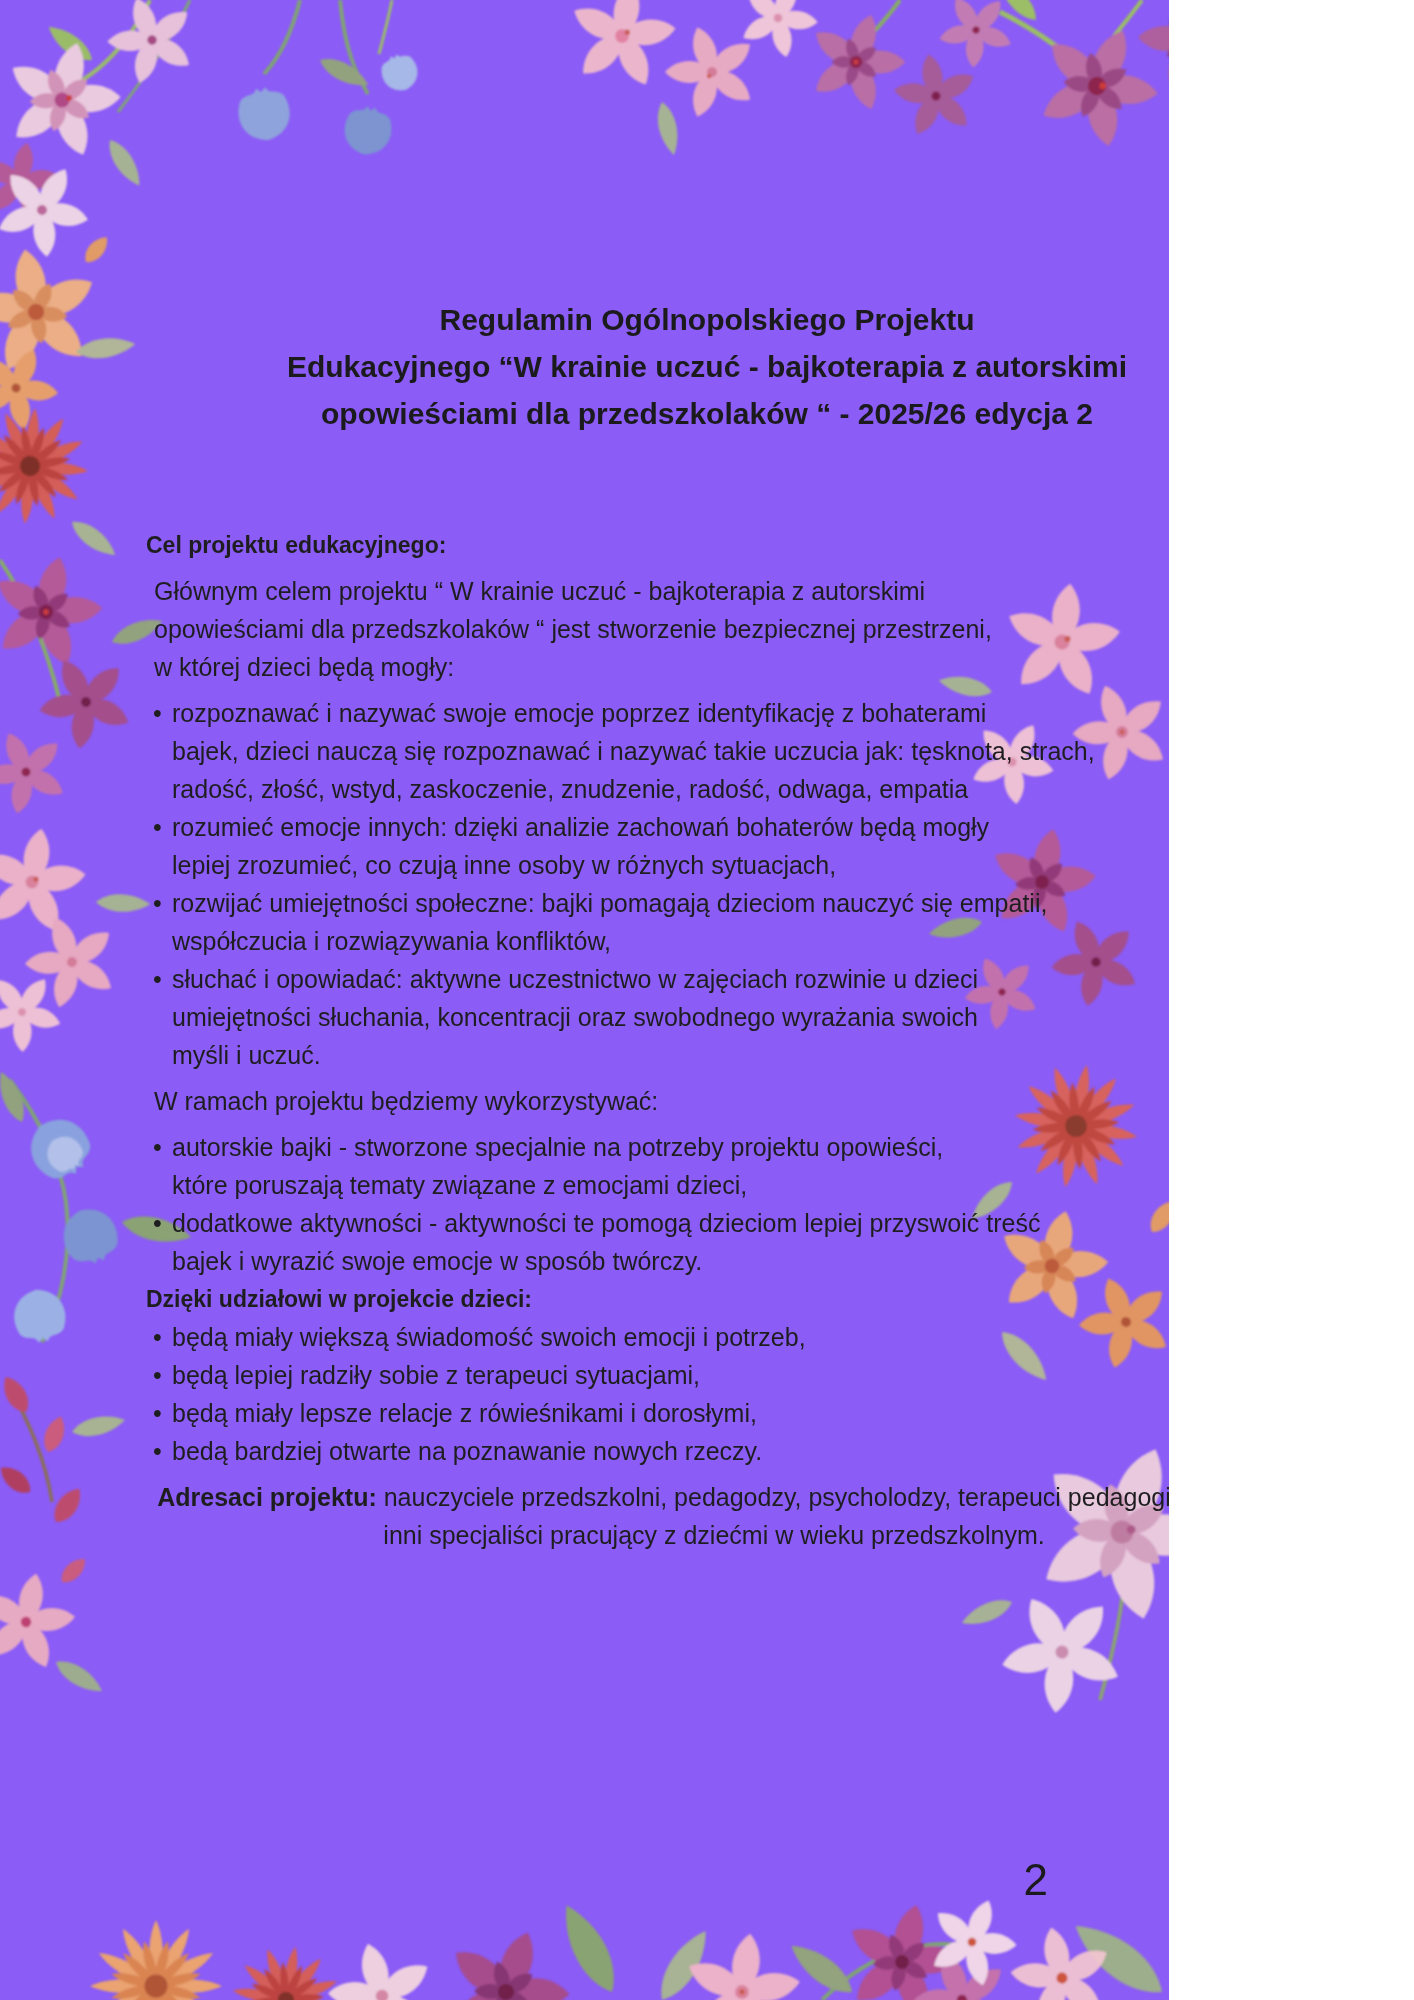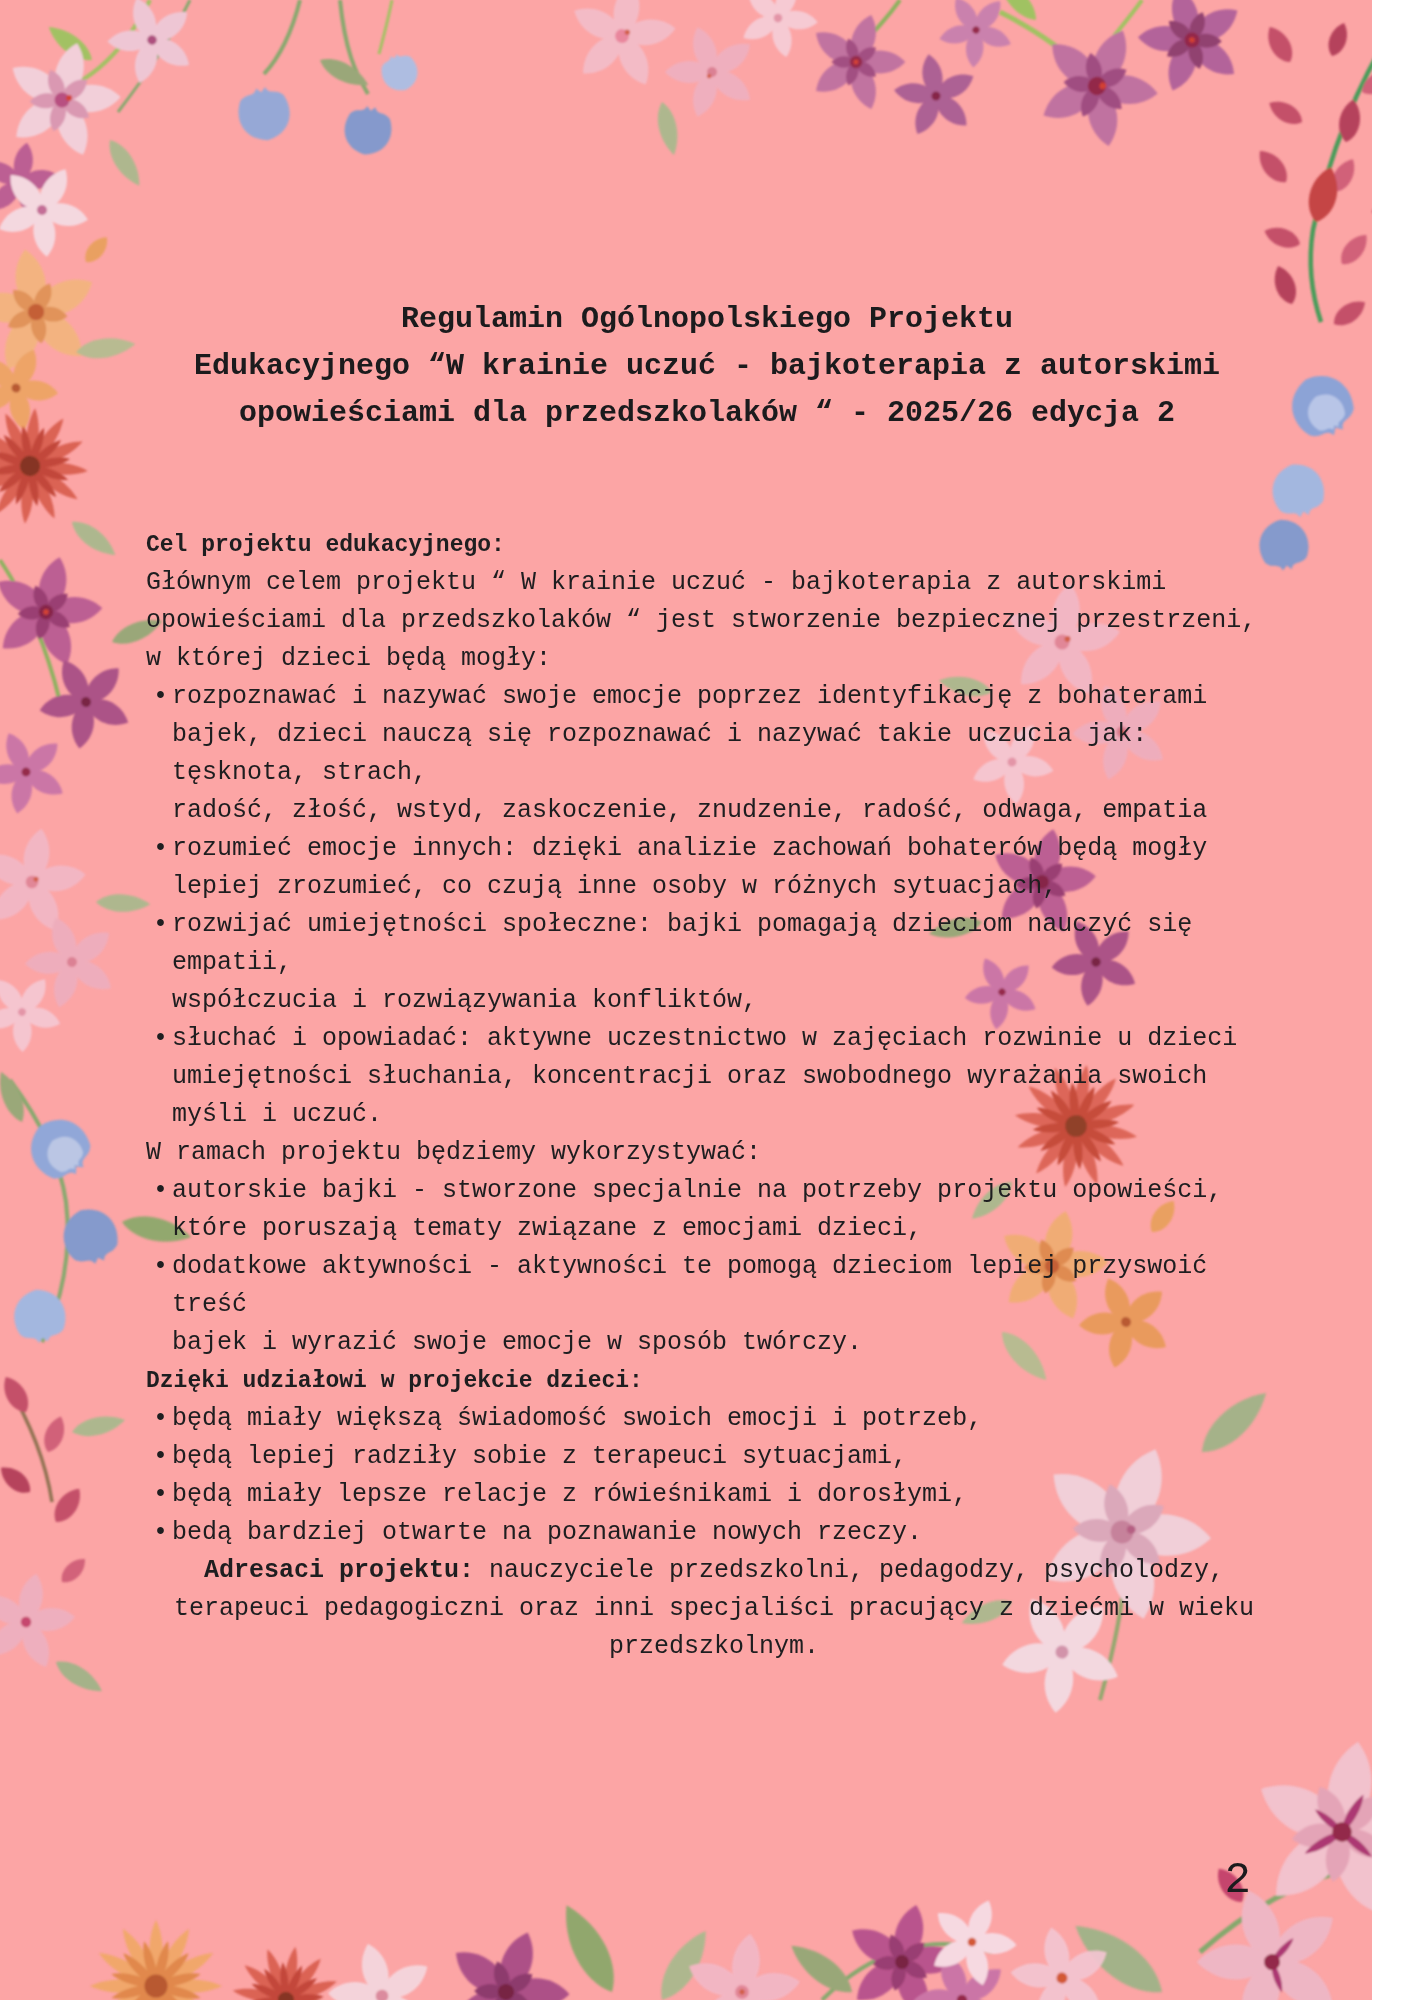--- a/index.html
+++ b/index.html
@@ -1,36 +1,36 @@
 <!DOCTYPE html>
 <html><head>
 <meta charset="utf-8">
 <style>
   html,body { margin:0; padding:0; background:#ffffff; }
   .page {
     position:relative;
-    width:1372px; height:2000px;
-    background:#fca5a5;
+    width:1169px; height:2000px;
+    background:#8b5cf6;
     overflow:hidden;
-    font-family:Liberation Mono, monospace;
+    font-family:Liberation Sans, sans-serif;
     color:#1e1e20;
   }
   .florals { position:absolute; inset:0; width:1414px; height:2000px; }
   .doc-title {
     position:absolute; top:296px; left:0; width:1414px;
     margin:0; text-align:center;
     font-size:30px; line-height:47px; font-weight:700;
     white-space:pre-wrap; color:#1b1b1d;
   }
   .doc-body {
     position:absolute; left:146px; top:526px; width:1136px;
     font-size:25px; line-height:38px; font-weight:400;
   }
   .doc-body h2 { margin:0; font-size:23px; line-height:38px; font-weight:700; }
-  .doc-body p { margin:0; white-space:pre-wrap; }
+  .doc-body p { margin:8px; white-space:pre-wrap; }
   .doc-body ul { list-style:none; margin:0; padding:0; }
   .doc-body li { display:flex; align-items:flex-start; }
   .dot { flex:0 0 26px; padding-left:7px; box-sizing:border-box; }
   .btext { flex:1; white-space:pre-wrap; }
   .para { white-space:normal !important;text-align:center; }
   .para strong { font-weight:700; }
   .page-number {
     position:absolute; top:1856px; right:121px;
     font-size:44px; line-height:48px; font-weight:400; color:#1b1b1d;
   }

